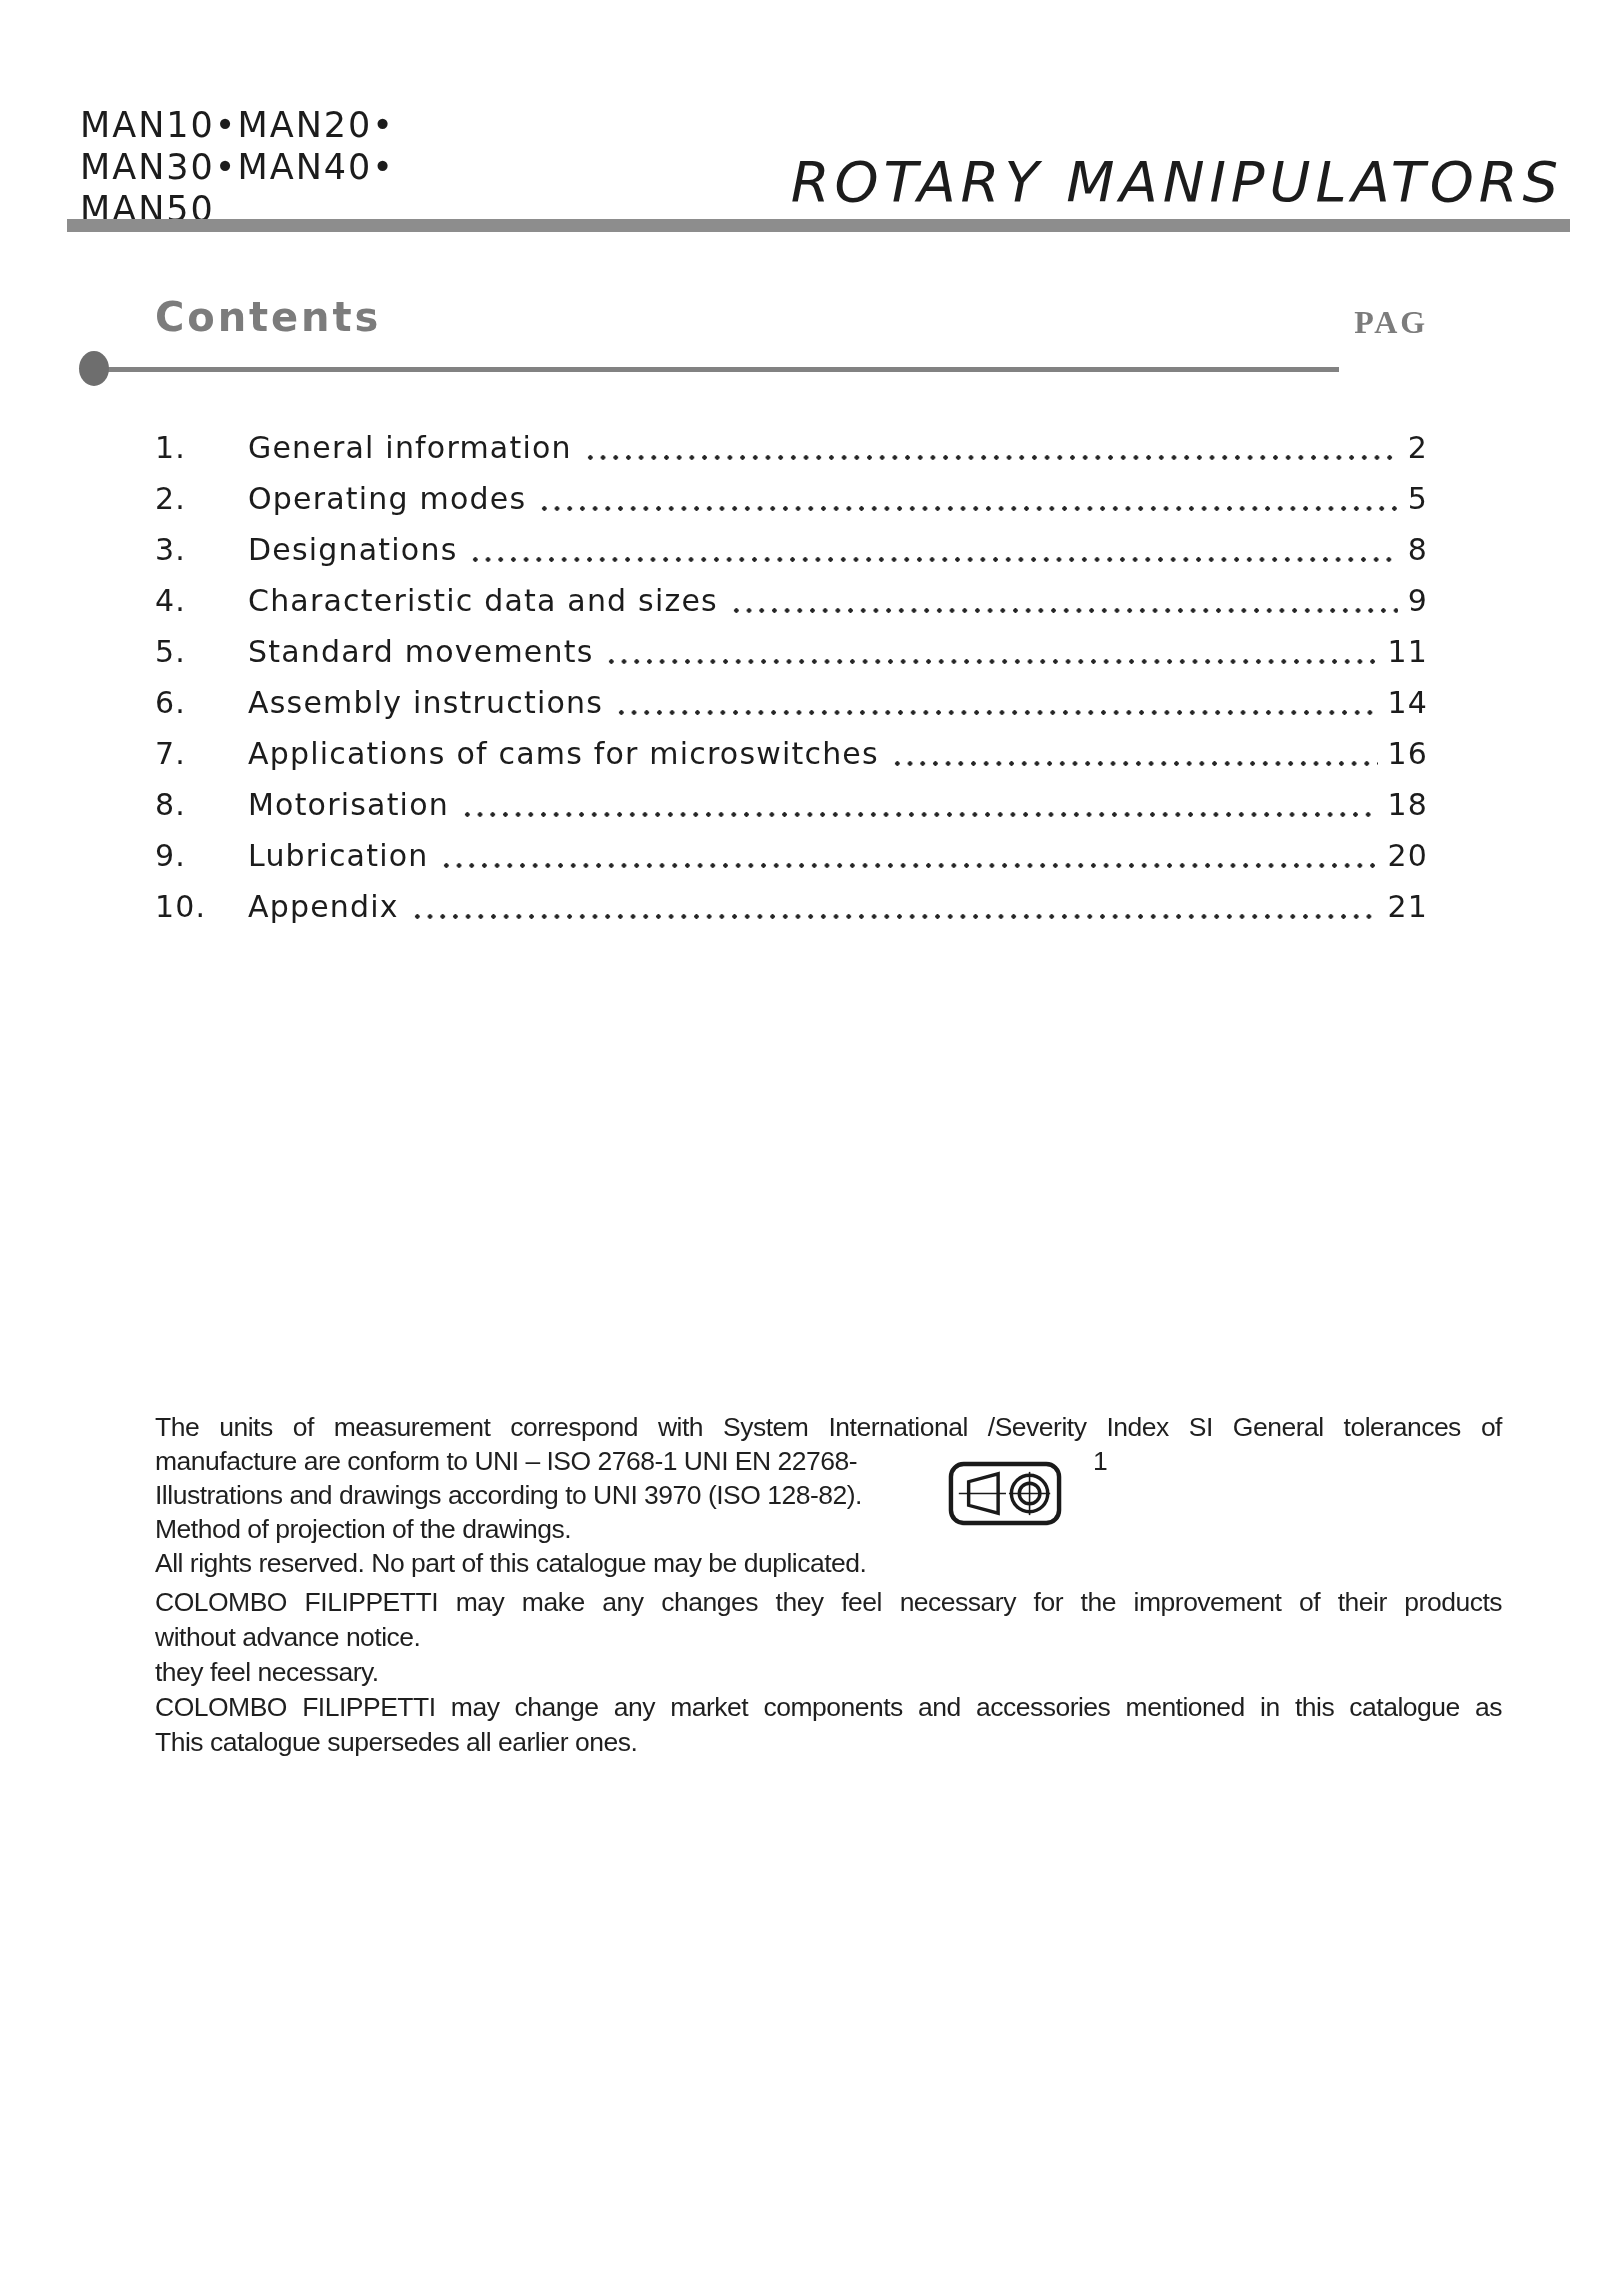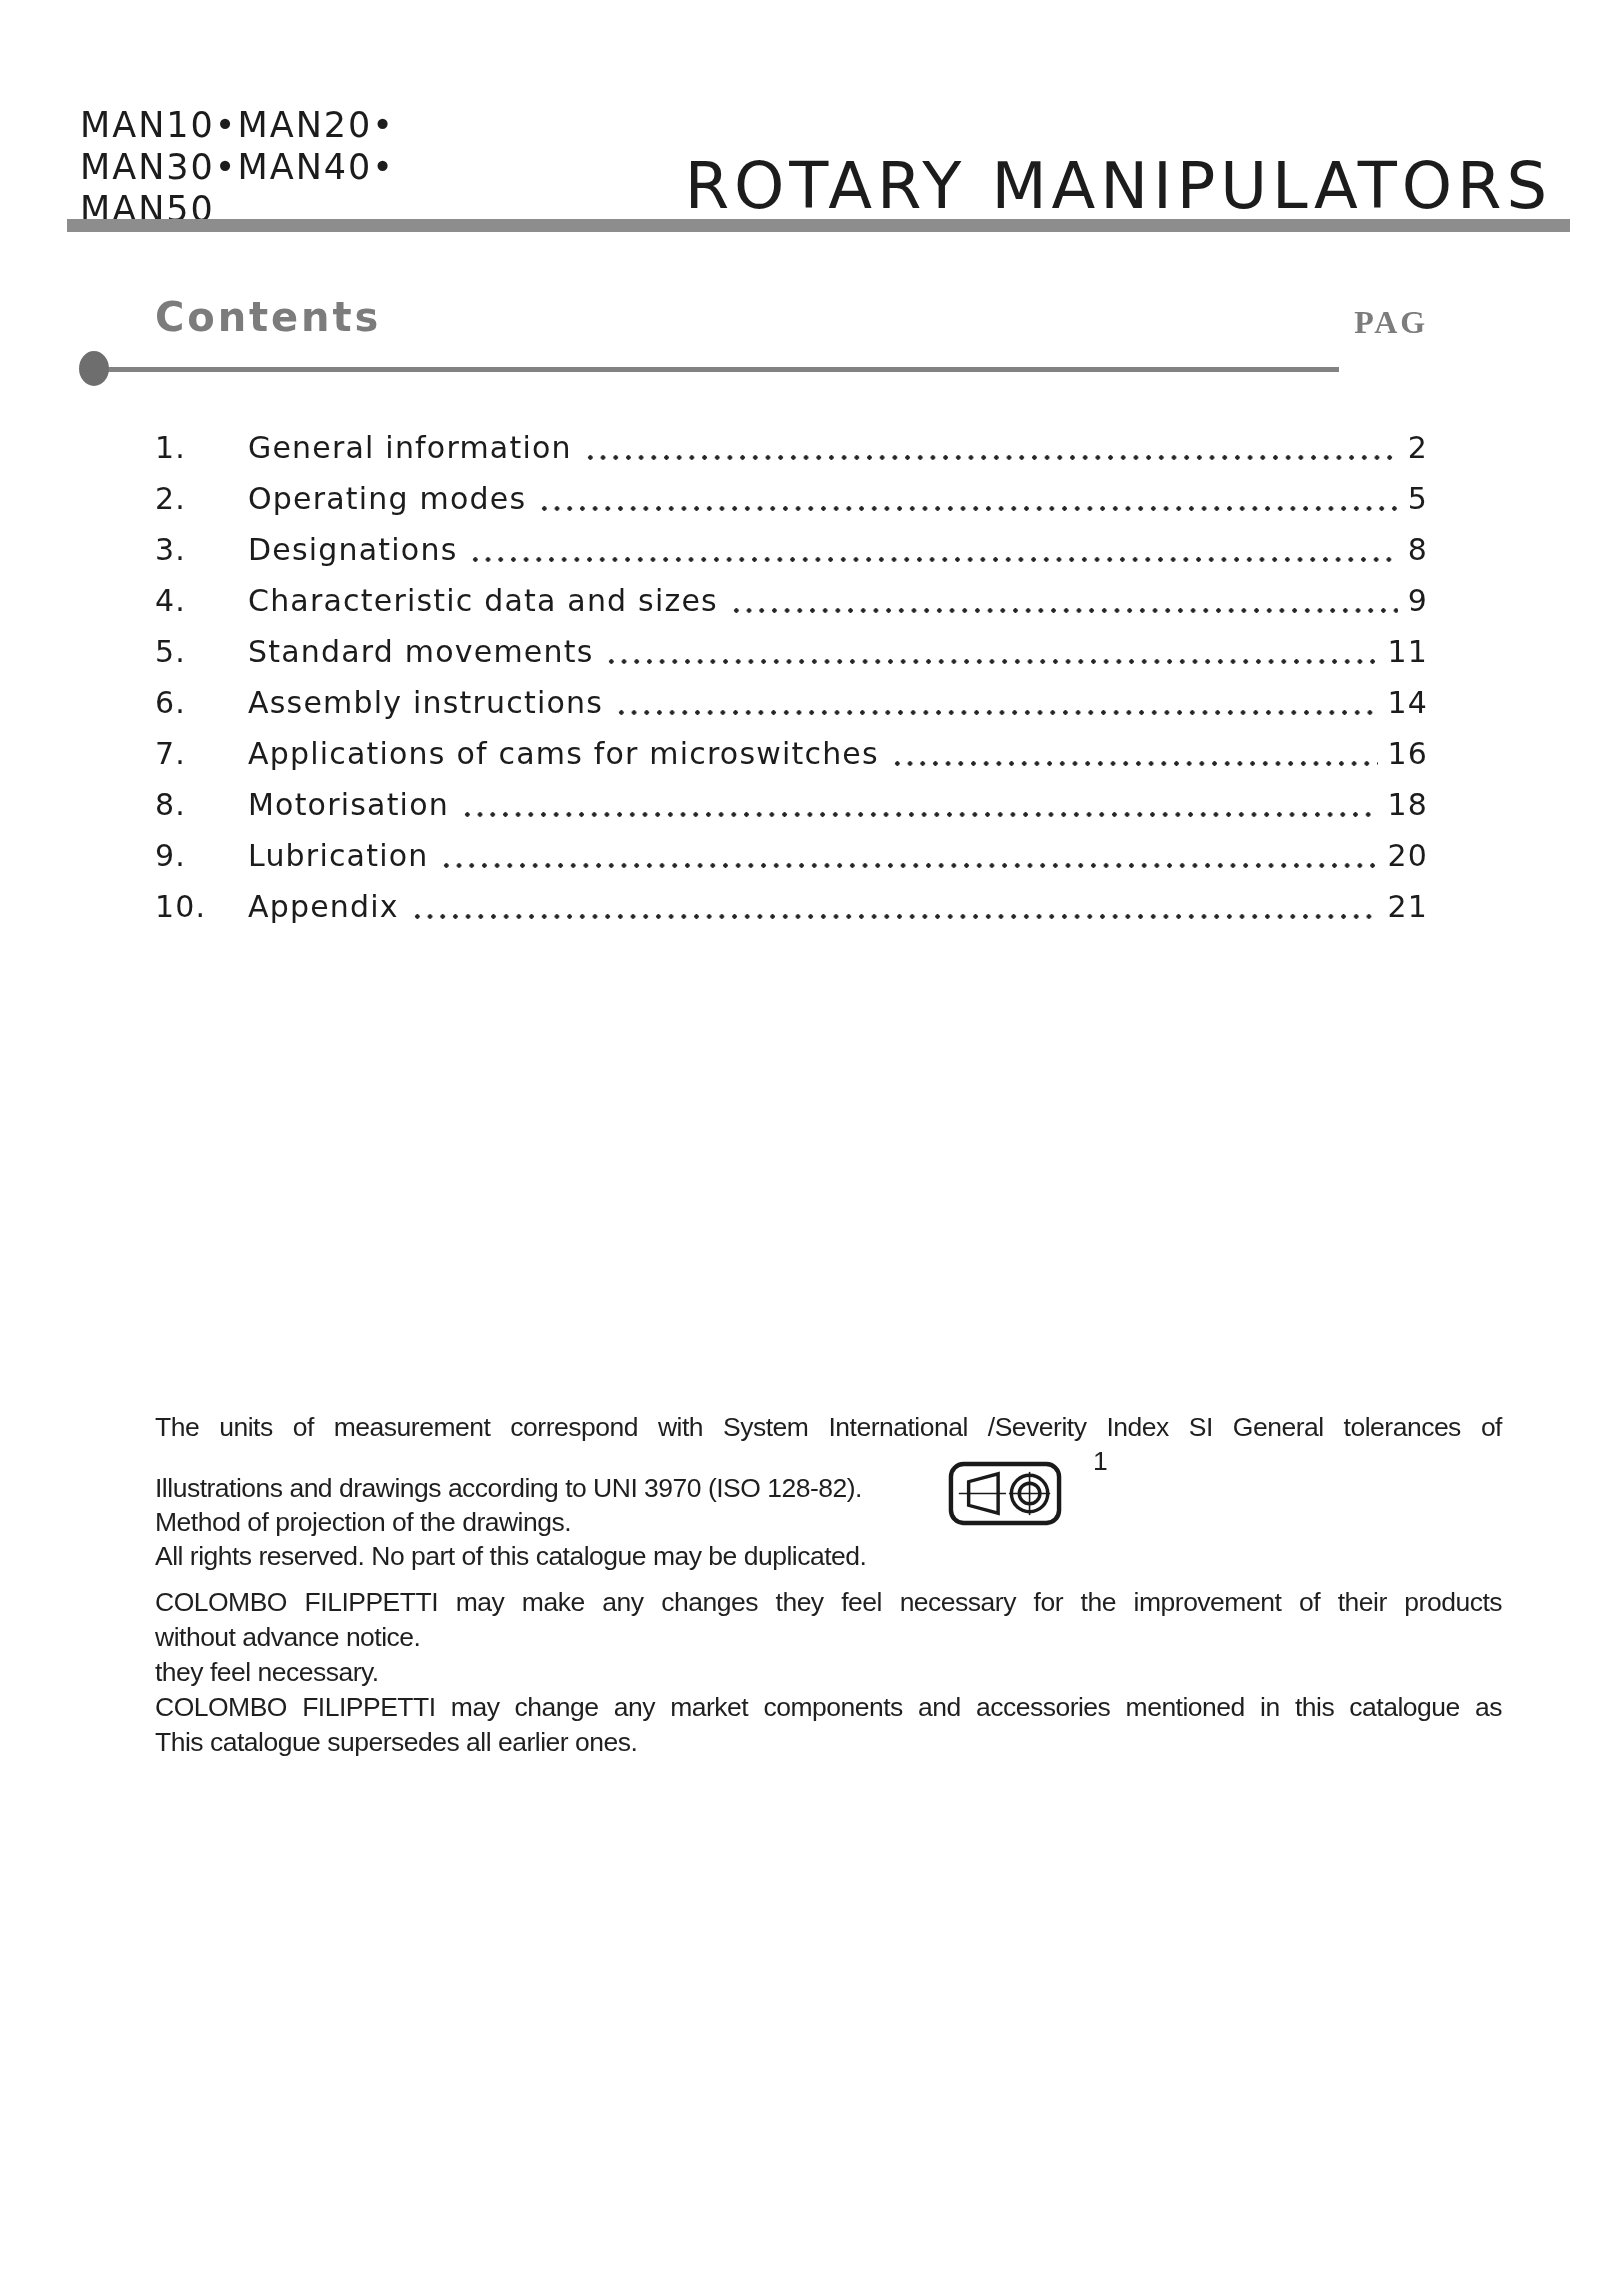--- a/index.html
+++ b/index.html
@@ -11,23 +11,23 @@
     font-family:"DejaVu Sans", sans-serif;
     color:#1c1c1c;
   }
   
   .man-codes{
     position:absolute;left:80px;top:104px;
     font-size:35px;line-height:42px;letter-spacing:2px;
     color:#1c1c1c;white-space:nowrap;
   }
   .doc-title{
-    position:absolute;right:69px;top:149px;
-    font-size:64px;letter-spacing:4.9px;
-    color:#1c1c1c;white-space:nowrap;
+    position:absolute;right:58px;top:149px;
+    font-size:56px;letter-spacing:4.9px;
+    color:#1c1c1c;white-space:nowrap;font-style:italic;
   }
   .header-rule{
     position:absolute;left:67px;top:219px;
     width:1503px;height:12.7px;background:#8d8d8d;
   }
   
   .contents-heading{
     position:absolute;left:155px;top:294px;
     font-size:40px;font-weight:bold;letter-spacing:2.9px;
     color:#7c7c7c;
@@ -167,20 +167,21 @@
       <span class="toc-num">10.</span>
       <span class="toc-label">Appendix</span>
       <span class="toc-leader"></span>
       <span class="toc-page">21</span>
     </div>
   </div>
 
   <div class="notes notes-1">
     <div class="note-line stretch">The units of measurement correspond with System International /Severity Index SI General tolerances of</div>
     <div class="note-line iso-line">
+      <span>manufacture are conform to UNI – ISO 2768-1 UNI EN 22768-</span>
       <span class="iso-suffix">1</span>
     </div>
     <div class="note-line">Illustrations and drawings according to UNI 3970 (ISO 128-82).</div>
     <div class="note-line">Method of projection of the drawings.</div>
     <div class="note-line">All rights reserved. No part of this catalogue may be duplicated.</div>
   </div>
 
   <div class="projection-box">
     <svg width="114" height="65" viewBox="0 0 116 66">
       <rect x="3" y="3" width="110" height="60" rx="13" fill="none" stroke="#1a1a1a" stroke-width="4.5"></rect>

